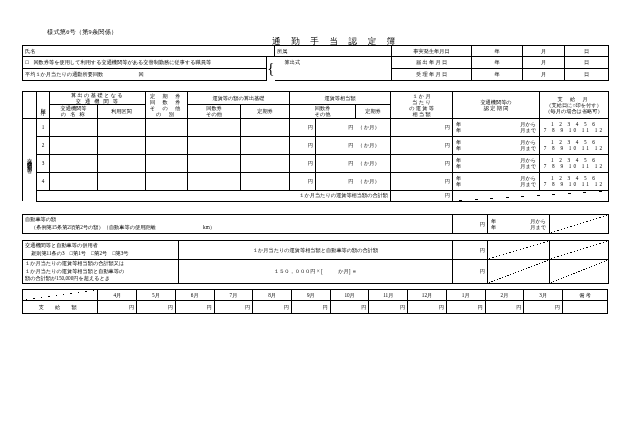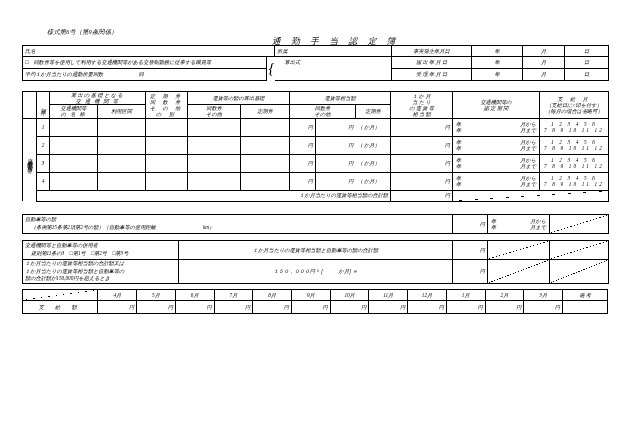--- a/index.html
+++ b/index.html
@@ -3,21 +3,21 @@
 <meta charset="utf-8">
 <style>
   html,body{margin:0;padding:0;background:#ffffff;}
   body{
     width:630px;height:439px;
     font-family:"Liberation Serif","DejaVu Serif",serif;
     color:#000;
     font-size:5.2px;
     -webkit-font-smoothing:none;
   }
-  .page{position:relative;width:630px;height:318px;overflow:hidden;font-style:italic;}
+  .page{position:relative;width:630px;height:318px;overflow:hidden;}
   .formno{position:absolute;left:47px;top:28px;font-size:6.2px;letter-spacing:.2px;}
   .doctitle{position:absolute;left:272px;top:36px;font-size:8.6px;letter-spacing:4.2px;}
   table{border-collapse:collapse;table-layout:fixed;}
   td,th{border:0.6px solid #000;padding:0;font-weight:normal;vertical-align:middle;
         font-size:5.2px;line-height:1.18;overflow:hidden;}
   .t{position:absolute;}
   .c{text-align:center;}
   .l{text-align:left;padding-left:2px;}
   .r{text-align:right;padding-right:2px;}
   .vtext{writing-mode:vertical-rl;text-orientation:upright;letter-spacing:1.4px;

